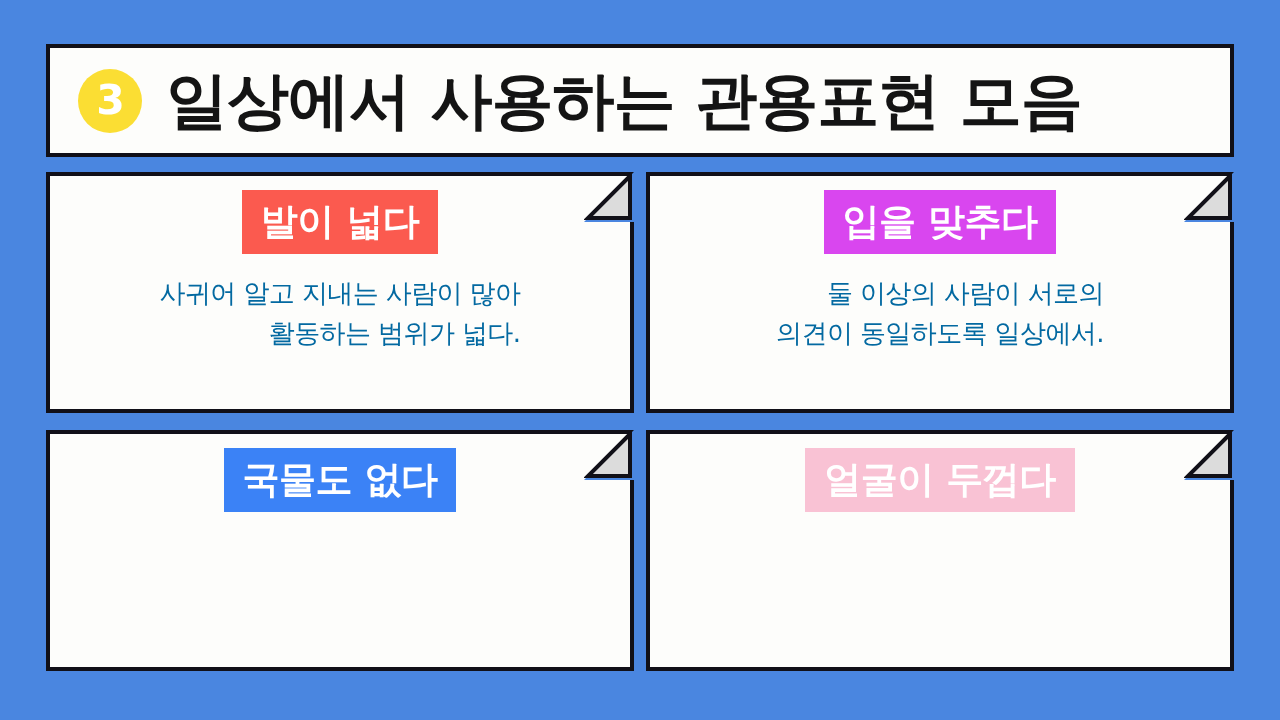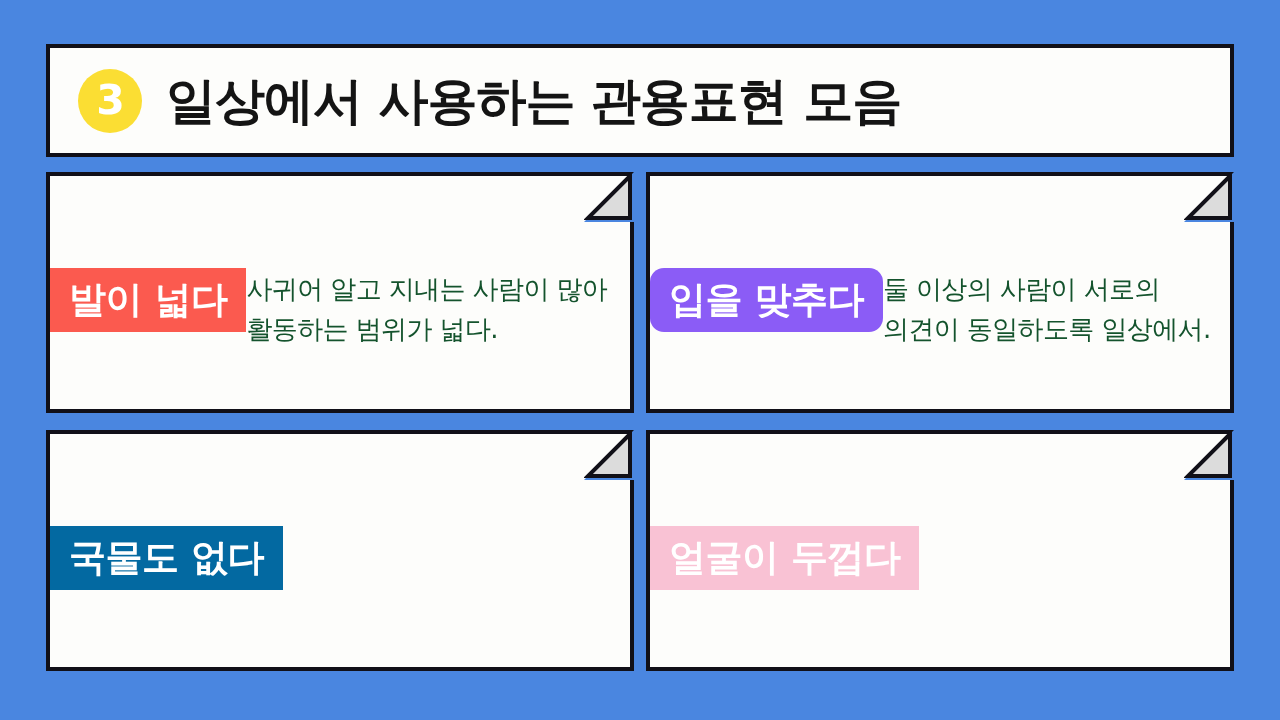--- a/index.html
+++ b/index.html
@@ -49,21 +49,21 @@
     align-items: center;
     justify-content: center;
     font-size: 41px;
     font-weight: bold;
     line-height: 1;
     letter-spacing: -1px;
     margin-right: 24px;
   }
 
   .title-text {
-    font-size: 50px;
+    font-size: 62px;
     font-weight: bold;
     color: #141414;
     letter-spacing: -1px;
     white-space: nowrap;
     line-height: 1;
   }
 
   
   .card-grid {
     position: absolute;
@@ -77,20 +77,21 @@
     column-gap: 12px;
     row-gap: 17px;
   }
 
   .card {
     position: relative;
     background: #fdfdfb;
     border: 4px solid #111018;
     box-sizing: border-box;
     display: flex;
+    flex-direction: column;
     align-items: center;
     justify-content: flex-start;
     padding-top: 14px;
     overflow: visible;
   }
 
   
   .card-fold {
     position: absolute;
     top: -4px;
@@ -106,30 +107,30 @@
     color: #ffffff;
     font-size: 37px;
     font-weight: bold;
     line-height: 1;
     letter-spacing: -0.5px;
     padding: 13px 19px 14px 19px;
     white-space: nowrap;
   }
 
   .card-1 .phrase { background: #fb5a4f; }
-  .card-2 .phrase { background: #8b5cf6; border-radius: 14px; }
-  .card-3 .phrase { background: #0369a1; }
+  .card-2 .phrase { background: #d946ef; }
+  .card-3 .phrase { background: #3b82f6; }
   .card-4 .phrase { background: #f9c2d4; }
 
   .meaning {
     margin-top: 20px;
-    text-align: left;
+    text-align: right;
     font-size: 26px;
     font-weight: 500;
-    color: #14532d;
+    color: #0369a1;
     line-height: 1.52;
     letter-spacing: -0.6px;
     white-space: pre-line;
   }
 </style>
 </head>
 <body>
 
 <div class="slide">
 

